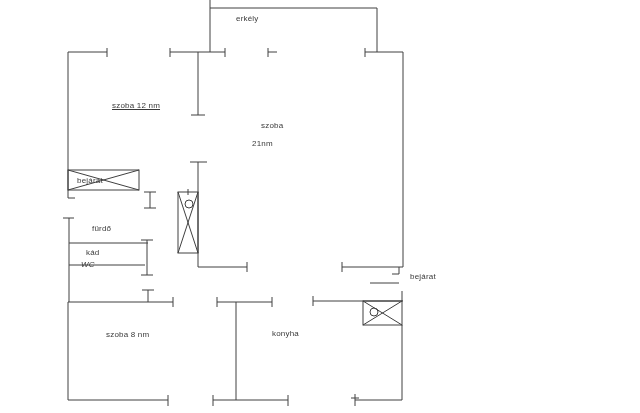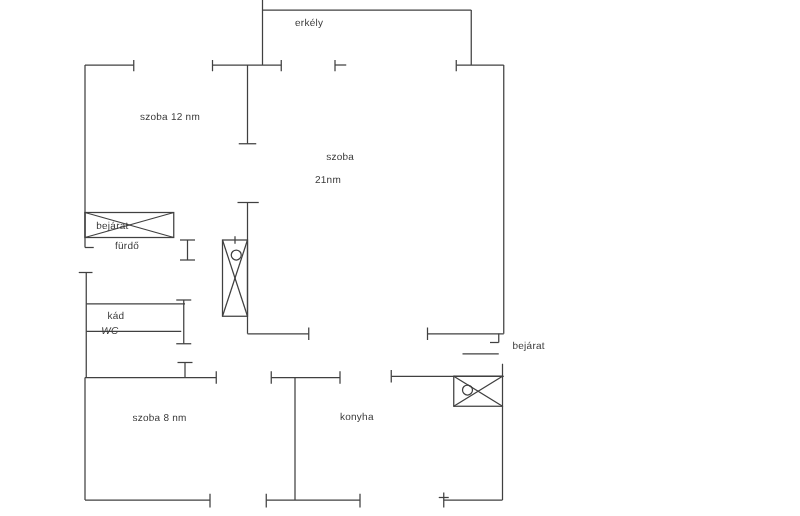--- a/index.html
+++ b/index.html
@@ -14,25 +14,25 @@
   .room-label{
     position:absolute;
     font-size:8px;
     line-height:9px;
     color:#3a3a3a;
     white-space:nowrap;
     letter-spacing:0.2px;
   }
   
   #lbl-erkely   {left:236px;top:14px;}
-  #lbl-szoba12  {left:112px;top:89px;}
+  #lbl-szoba12  {left:112px;top:101px;text-decoration:underline;}
   #lbl-szoba21a {left:261px;top:121px;}
   #lbl-szoba21b {left:252px;top:139px;}
   #lbl-gardrob  {left:77px; top:176px;}
-  #lbl-furdo    {left:92px; top:192px;}
+  #lbl-furdo    {left:92px; top:224px;}
   #lbl-kad      {left:86px; top:248px;}
   #lbl-wc       {left:81px; top:260px;font-style:italic;}
   #lbl-szoba8   {left:106px;top:330px;}
   #lbl-konyha   {left:272px;top:329px;}
   #lbl-bejarat  {left:410px;top:272px;}
 </style>
 </head>
 <body>
 
 <div id="stage">

